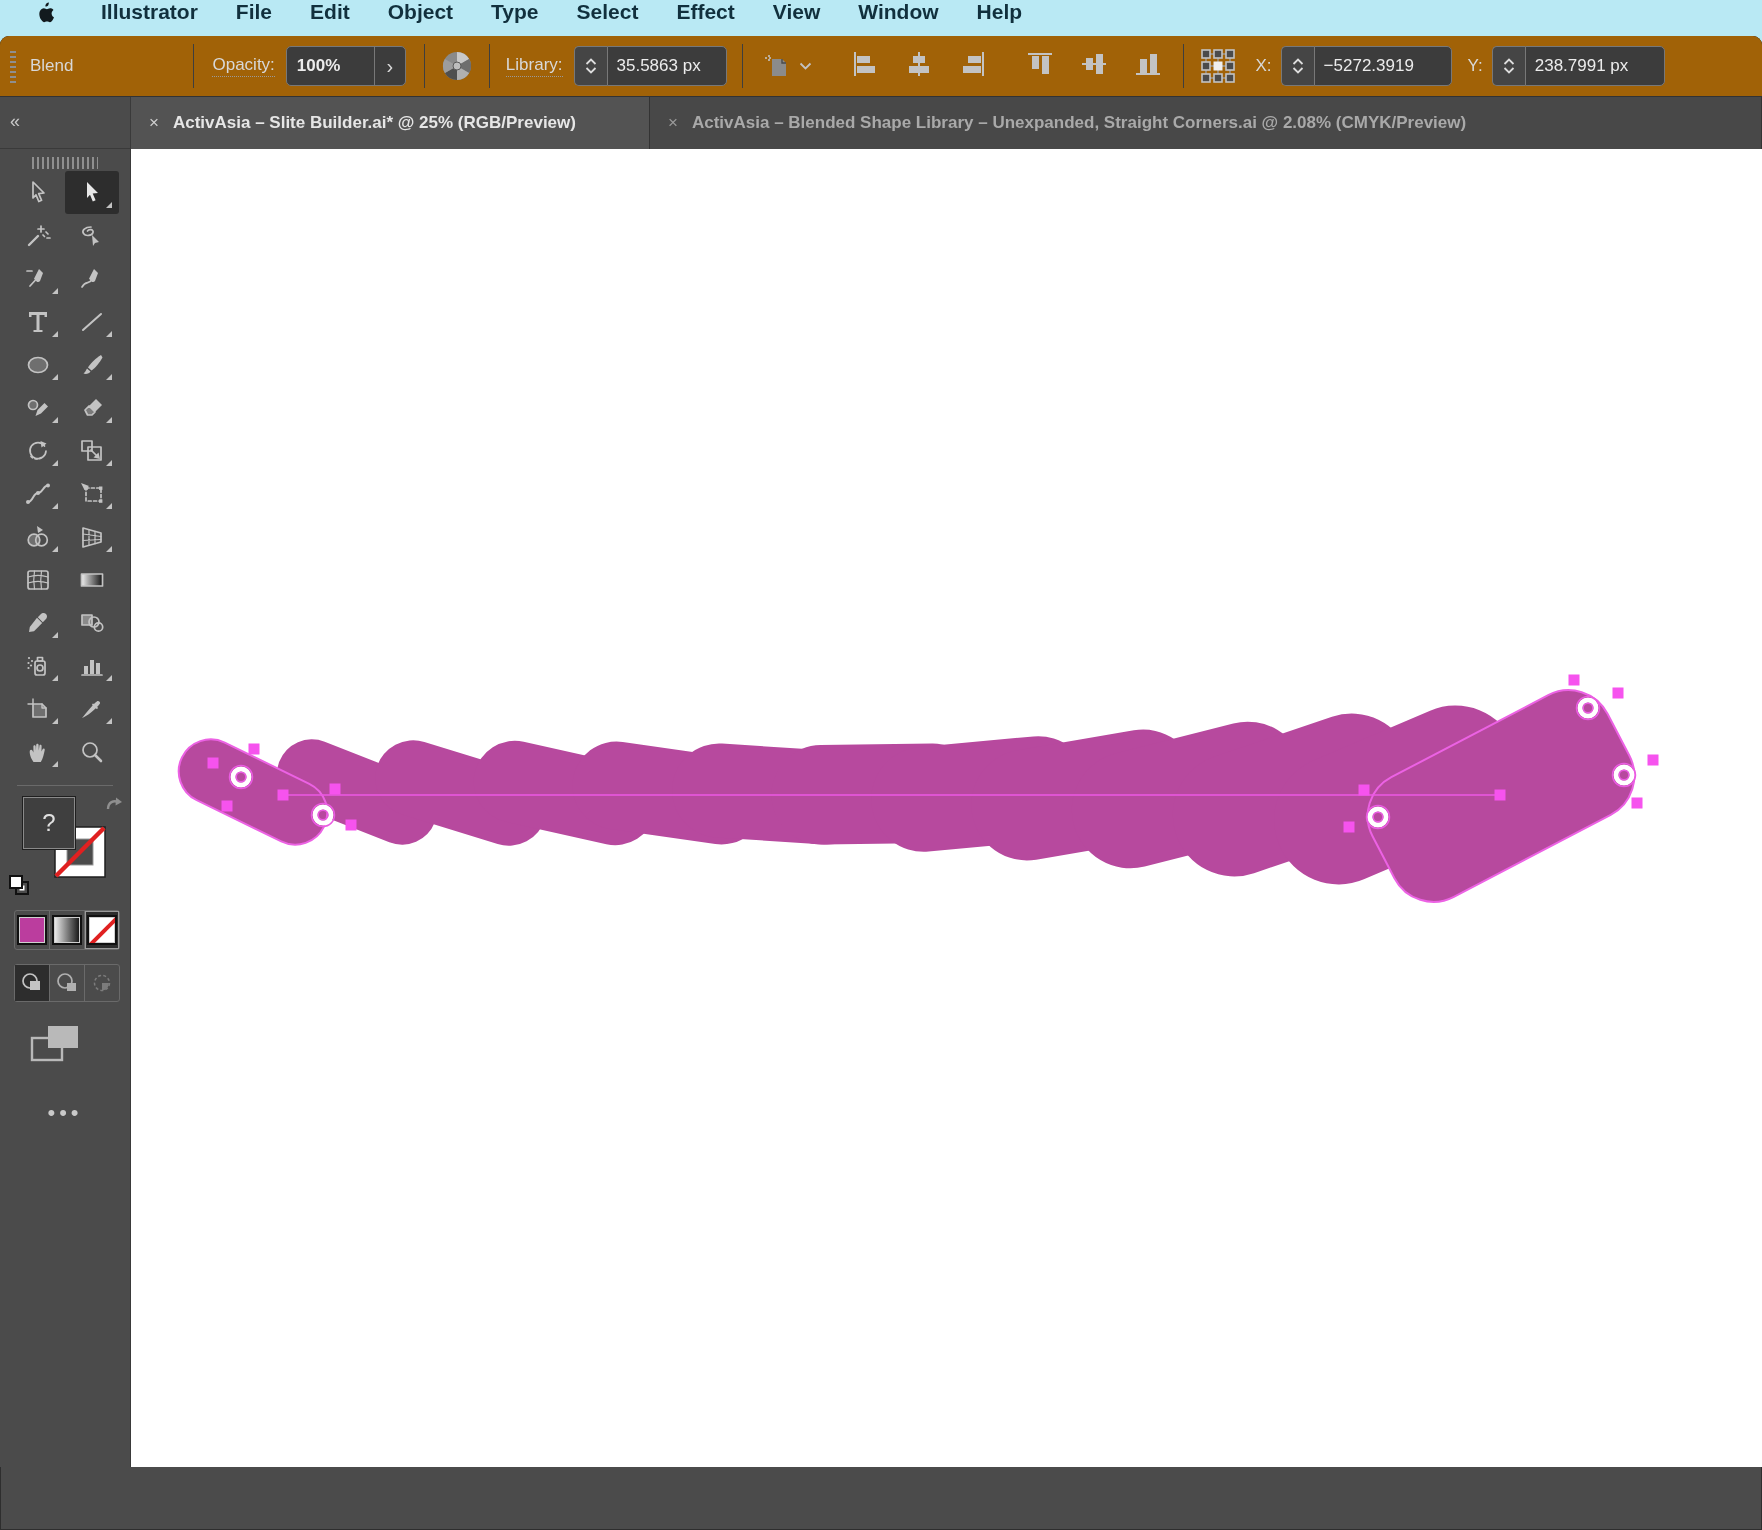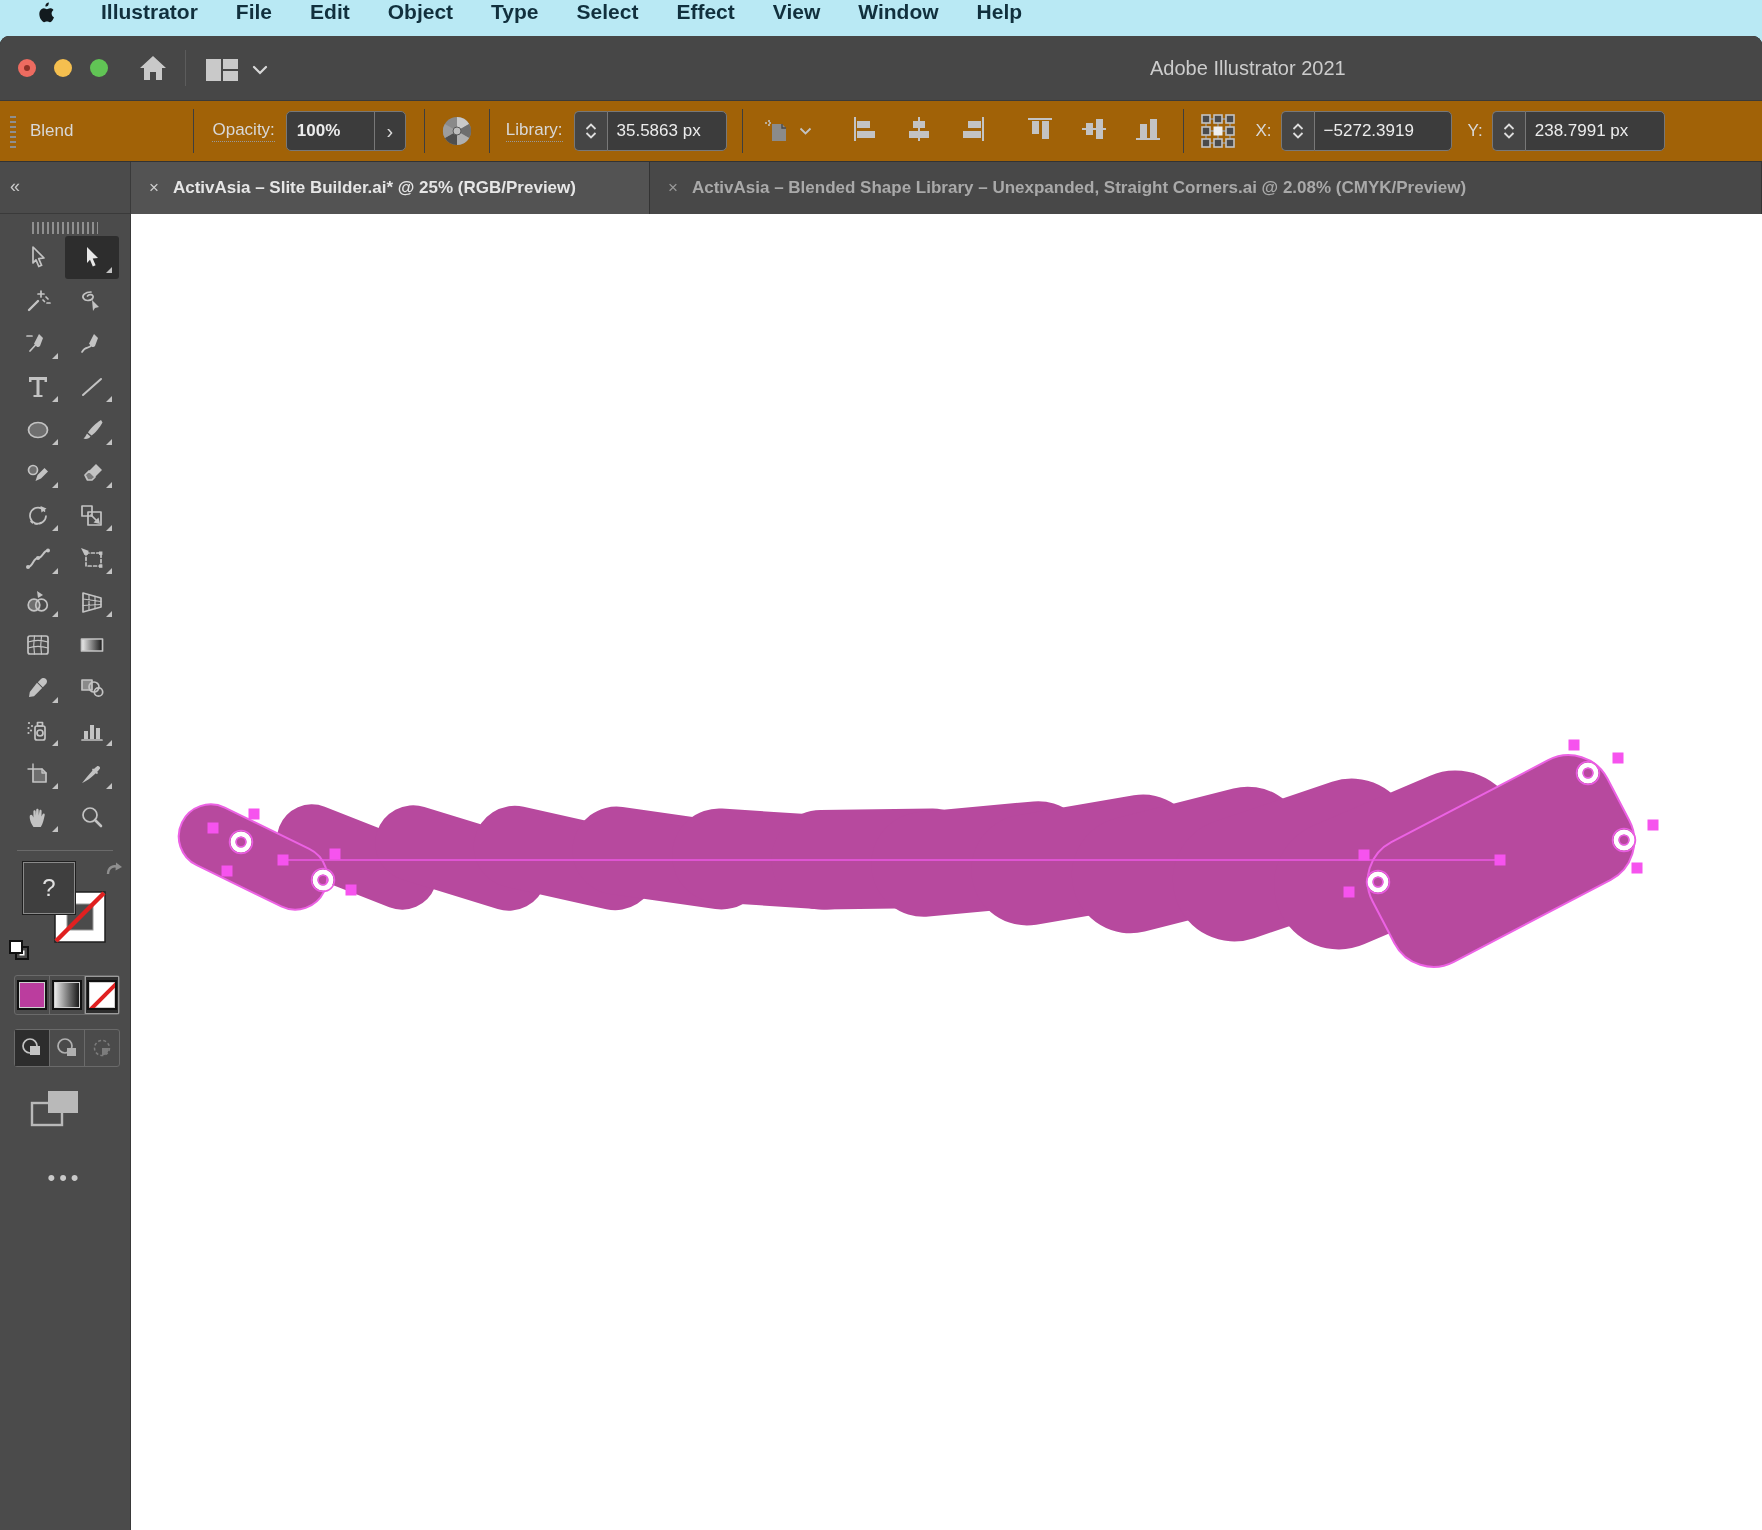--- a/index.html
+++ b/index.html
@@ -113,42 +113,20 @@
   <span class="mitem">Type</span>
   <span class="mitem">Select</span>
   <span class="mitem">Effect</span>
   <span class="mitem">View</span>
   <span class="mitem">Window</span>
   <span class="mitem">Help</span>
 </div>
 
 <div class="window">
 
-  <div class="titlebar">
-    <div class="tl red"></div>
-    <div class="tl yellow"></div>
-    <div class="tl green"></div>
-    <span class="home">
-      <svg width="30" height="28" viewBox="0 0 30 28">
-        <path fill="#c9c9c9" d="M15 2 L28 14 L24 14 L24 26 L18 26 L18 18 L12 18 L12 26 L6 26 L6 14 L2 14 Z"></path>
-      </svg>
-    </span>
-    <div class="tb-sep"></div>
-    <span class="arrange">
-      <svg width="36" height="28" viewBox="0 0 36 28">
-        <rect x="2" y="3" width="15" height="22" fill="#c9c9c9"></rect>
-        <rect x="19" y="3" width="15" height="10" fill="#c9c9c9"></rect>
-        <rect x="19" y="15" width="15" height="10" fill="#c9c9c9"></rect>
-      </svg>
-      <svg width="16" height="10" viewBox="0 0 16 10">
-        <path d="M2 2 L8 8 L14 2" stroke="#d8d8d8" stroke-width="2.2" fill="none" stroke-linecap="round"></path>
-      </svg>
-    </span>
-    <span class="win-title">Adobe Illustrator 2021</span>
-  </div>
 
   <div class="controlbar">
     <div class="grip-v"></div>
     <span class="cb-label" style="margin-left:14px;">Blend</span>
     <div class="v-sep" style="margin-left:120px;"></div>
     <span class="cb-label dotted" style="margin-left:18px;">Opacity:</span>
     <div class="field" style="margin-left:11px;width:118px;">
       <span class="val" style="flex:1;">100%</span>
       <span class="more">›</span>
     </div>

